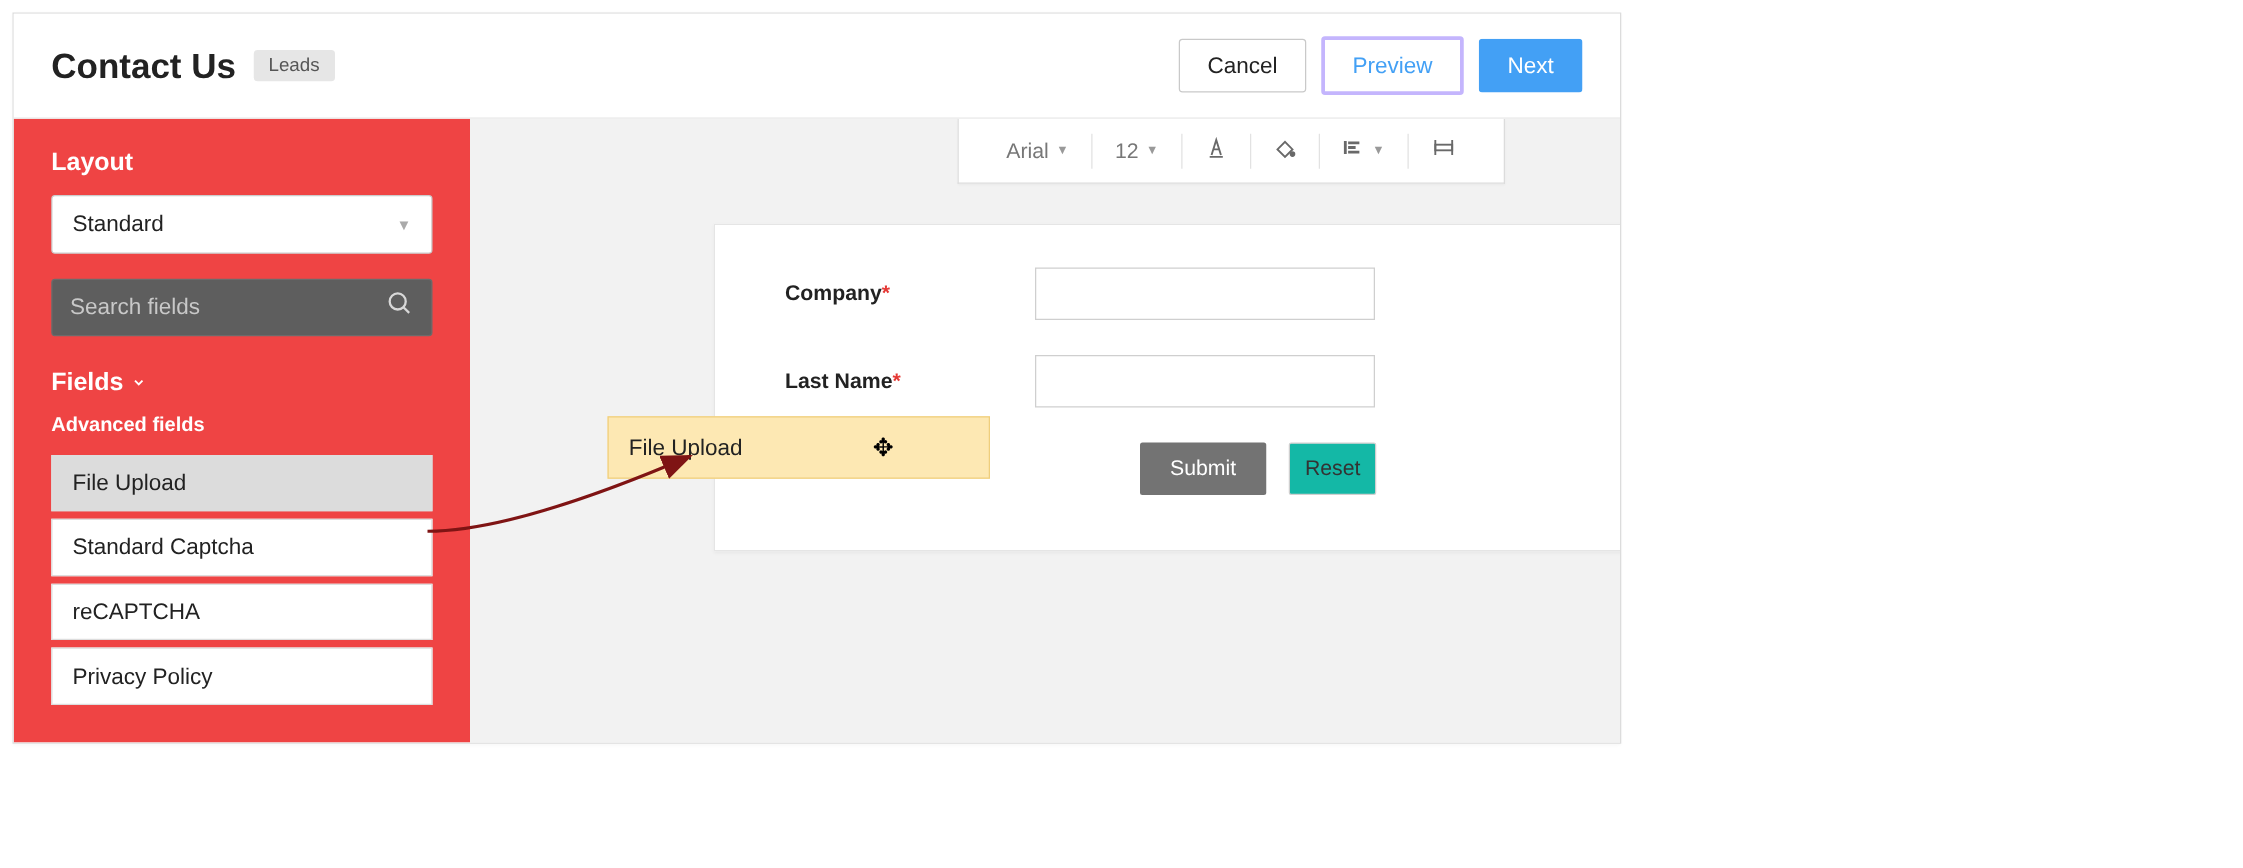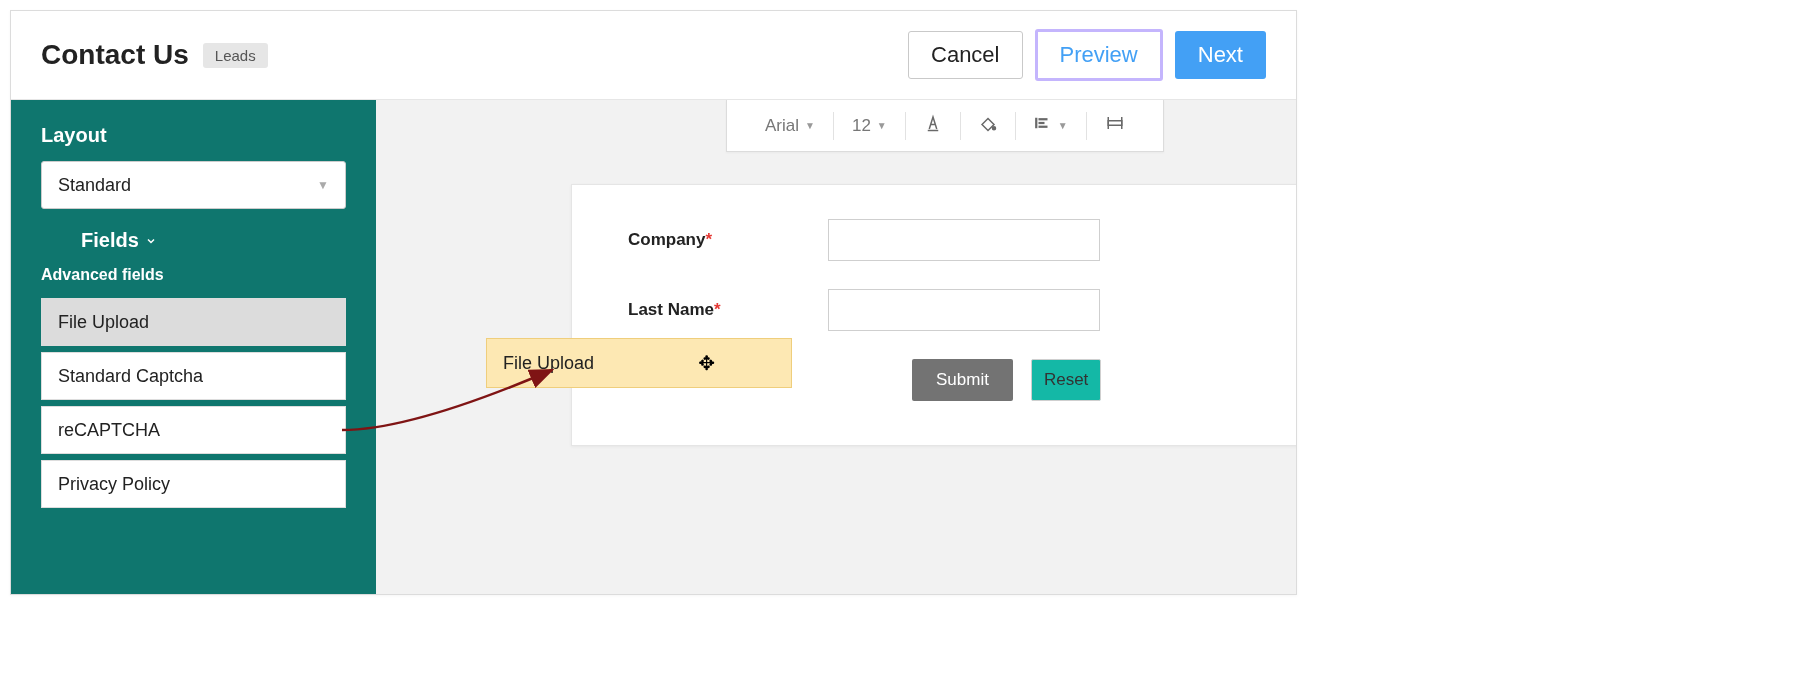--- a/index.html
+++ b/index.html
@@ -2,39 +2,39 @@
 <html><head>
 <meta charset="utf-8">
 <style>
 * { box-sizing: border-box; margin: 0; padding: 0; }
 body { font-family: -apple-system, BlinkMacSystemFont, "Segoe UI", Helvetica, Arial, sans-serif; background: #fff; width: 1794px; height: 694px; overflow: hidden; }
 .app { border: 1px solid #dcdcdc; width: 1287px; height: 585px; margin: 10px; display: flex; flex-direction: column; background: #fff; box-shadow: 0 1px 3px rgba(0,0,0,0.04); }
 .header { display: flex; align-items: center; padding: 18px 30px; border-bottom: 1px solid #e6e6e6; background: #fff; }
 .page-title { font-size: 28px; font-weight: 700; color: #222; margin-right: 14px; }
 .badge { background: #e6e6e6; color: #555; font-size: 15px; padding: 4px 12px; border-radius: 3px; }
 .header-spacer { flex: 1; }
-.btn { font-size: 22px; padding: 10px 22px; border-radius: 3px; cursor: pointer; border: 1px solid transparent; background: #fff; }
+.btn { font-size: 18px; padding: 10px 22px; border-radius: 3px; cursor: pointer; border: 1px solid transparent; background: #fff; }
 .btn-cancel { border: 1px solid #c9c9c9; color: #222; margin-right: 12px; }
 .btn-preview { border: 3px solid #c4b5fd; color: #43a0f5; margin-right: 12px; }
 .btn-next { background: #43a0f5; color: #fff; }
 .body { flex: 1; display: flex; background: #f2f2f2; overflow: hidden; }
-.sidebar { width: 365px; background: #0f766e; color: #fff; padding: 24px 30px; display: flex; flex-direction: column; }
+.sidebar { width: 365px; background: #ef4444; color: #fff; padding: 24px 30px; display: flex; flex-direction: column; }
 .sb-label { font-size: 20px; font-weight: 600; margin-bottom: 14px; }
 .layout-select { background: #fff; border: 1px solid #ccc; border-radius: 3px; height: 48px; display: flex; align-items: center; justify-content: space-between; padding: 12px 16px; color: #222; font-size: 18px; margin-bottom: 20px; cursor: pointer; }
 .caret-down { color: #aaa; font-size: 12px; }
 .search-wrap { background: #5e5e5e; border: 1px solid #6b6b6b; border-radius: 3px; height: 48px; display: flex; align-items: center; padding: 0 14px; margin-bottom: 26px; }
 .search-input { flex: 1; background: transparent; border: none; outline: none; color: #fff; font-size: 18px; }
 .search-input::placeholder { color: #c8c8c8; }
 .search-icon { color: #d8d8d8; }
-.fields-header { font-size: 20px; font-weight: 600; display: flex; align-items: center; gap: 6px; margin-bottom: 14px; margin-left: 40px; }
+.fields-header { font-size: 20px; font-weight: 600; display: flex; align-items: center; gap: 6px; margin-bottom: 14px; }
 .adv-header { font-size: 16px; font-weight: 600; margin-bottom: 14px; }
 .field-item { background: #fff; color: #222; border: 1px solid #ddd; height: 48px; display: flex; align-items: center; padding: 0 16px; font-size: 18px; margin-bottom: 6px; cursor: grab; }
 .field-item.dragging { background: #dcdcdc; }
 .canvas { flex: 1; position: relative; }
-.toolbar { position: absolute; top: 0; left: 350px; background: #fff; border: 1px solid #dcdcdc; border-top: none; height: 52px; display: flex; align-items: center; padding: 0 20px; gap: 0; box-shadow: 0 1px 2px rgba(0,0,0,0.04); }
+.toolbar { position: absolute; top: 0; left: 390px; background: #fff; border: 1px solid #dcdcdc; border-top: none; height: 52px; display: flex; align-items: center; padding: 0 20px; gap: 0; box-shadow: 0 1px 2px rgba(0,0,0,0.04); }
 .tb-group { display: flex; align-items: center; gap: 6px; padding: 0 18px; color: #777; font-size: 17px; cursor: pointer; }
 .tb-sep { width: 1px; height: 28px; background: #e2e2e2; }
 .tb-caret { font-size: 10px; color: #999; }
 .tb-icon { color: #696969; }
 .form-card { position: absolute; top: 84px; left: 195px; width: 840px; background: #fff; border: 1px solid #e5e5e5; box-shadow: 0 1px 3px rgba(0,0,0,0.05); padding: 34px 56px 44px; }
 .form-row { display: flex; align-items: center; margin-bottom: 28px; }
 .form-label { width: 200px; font-size: 17px; font-weight: 600; color: #222; }
 .form-label .req { color: #e53935; }
 .form-input { flex: 0 0 272px; height: 42px; border: 1px solid #cfcfcf; background: #fff; }
 .form-actions { display: flex; gap: 18px; margin-left: 284px; margin-top: 8px; }
@@ -60,20 +60,29 @@
 
   <div class="body">
 
     <div class="sidebar">
       <div class="sb-label">Layout</div>
       <div class="layout-select">
         <span>Standard</span>
         <span class="caret-down">▼</span>
       </div>
 
+      <div class="search-wrap">
+        <input class="search-input" placeholder="Search fields" style="">
+        <span class="search-icon">
+          <svg width="22" height="22" viewBox="0 0 24 24" fill="none" stroke="currentColor" stroke-width="2">
+              <circle cx="10" cy="10" r="7"></circle>
+              <line x1="20" y1="20" x2="15" y2="15"></line>
+            </svg>
+        </span>
+      </div>
 
       <div class="fields-header">
         <span>Fields</span>
         <span>
           <svg width="12" height="12" viewBox="0 0 24 24" fill="none" stroke="currentColor" stroke-width="3">
               <polyline points="6 9 12 15 18 9"></polyline>
             </svg>
         </span>
       </div>
 

